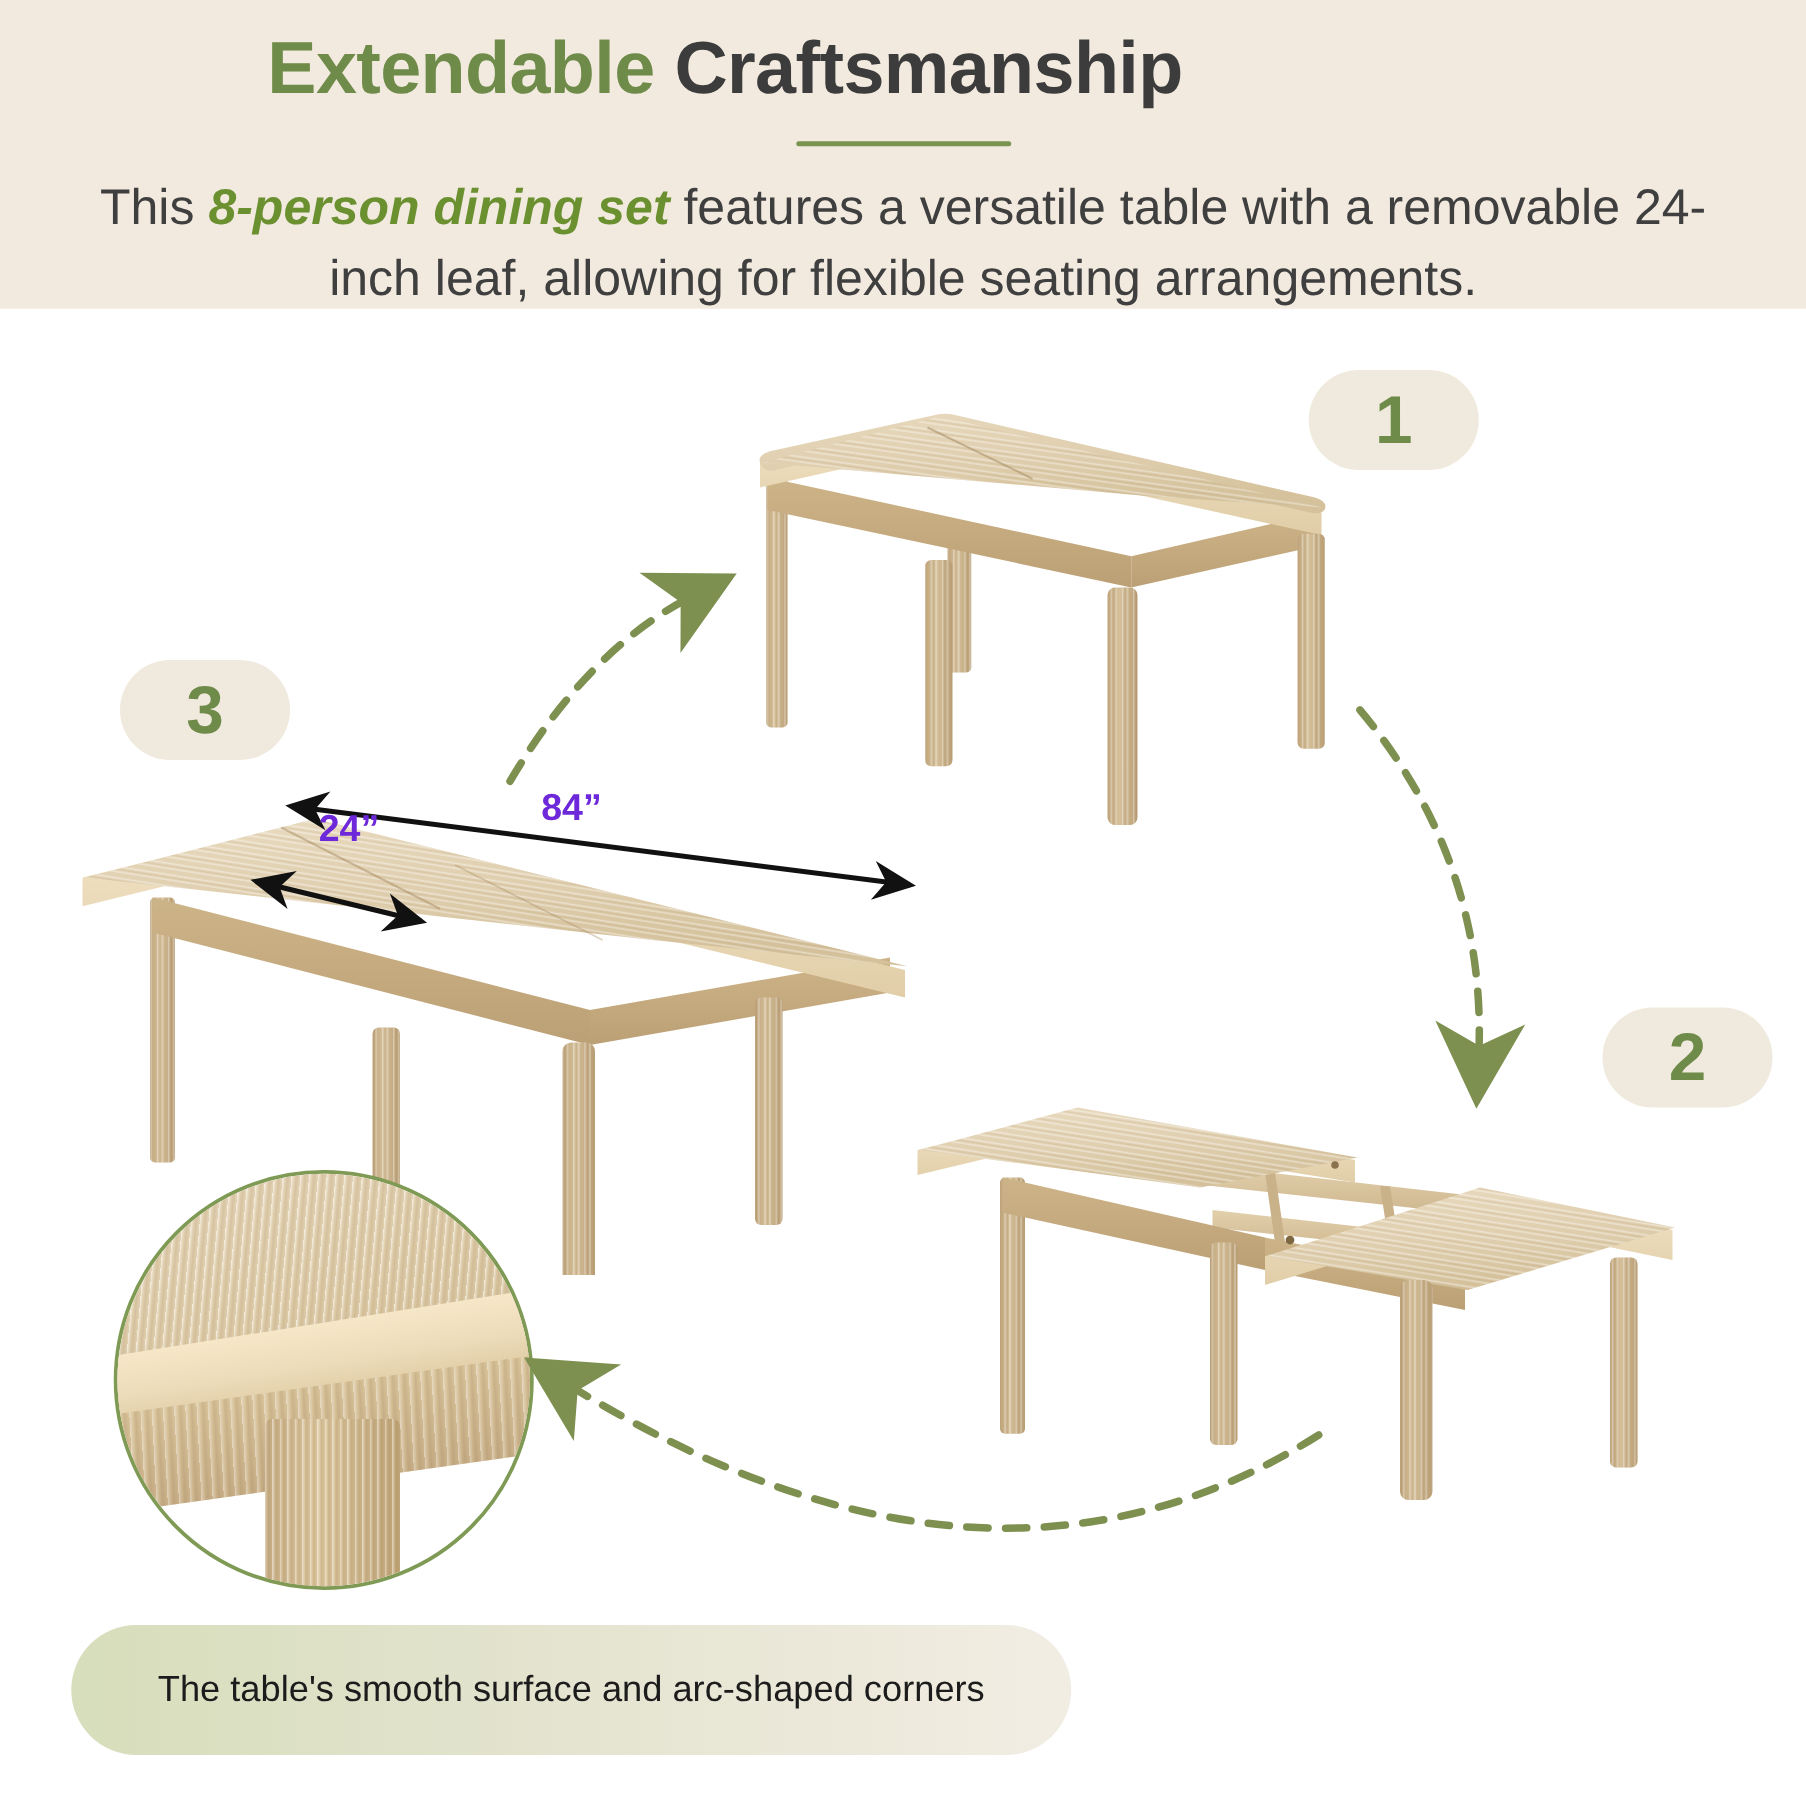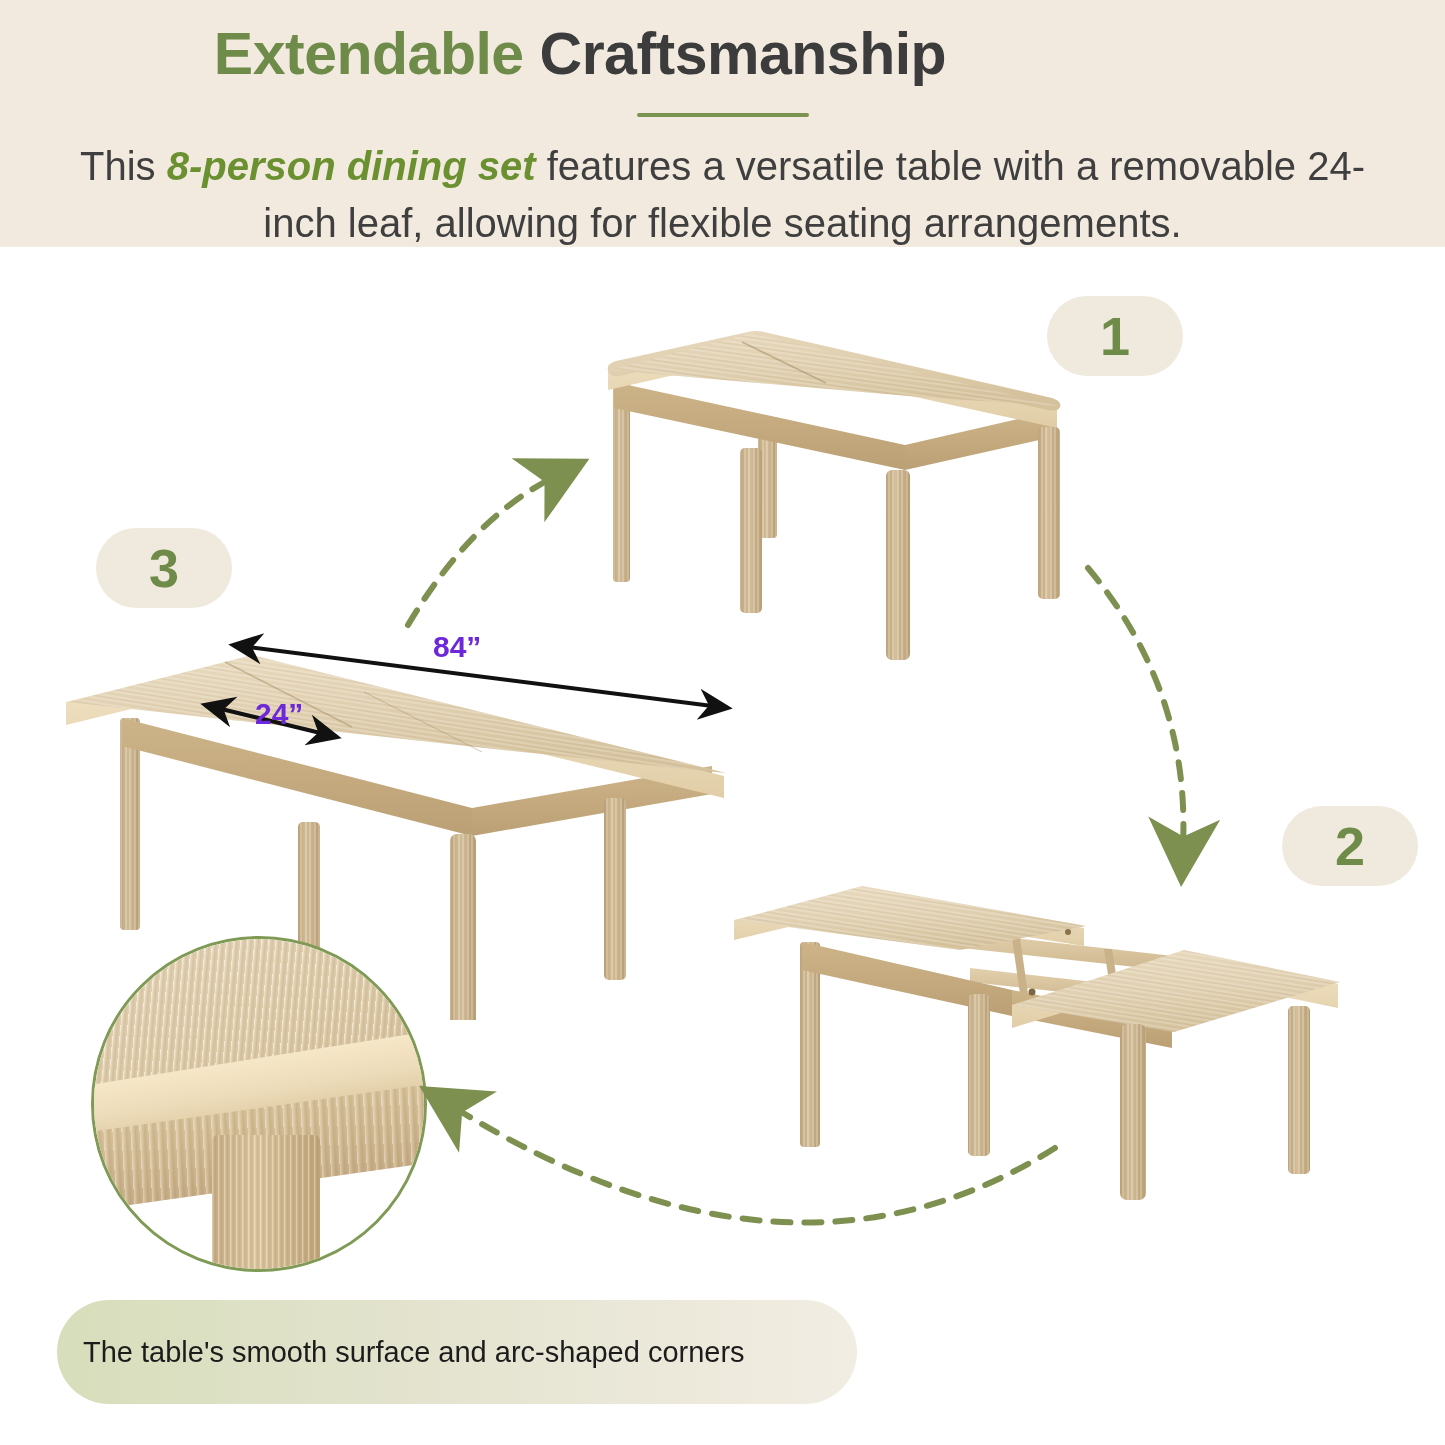--- a/index.html
+++ b/index.html
@@ -103,21 +103,21 @@
         rgba(150,120,80,.20) 3px, rgba(255,255,255,0) 6px),
       linear-gradient(90deg,#C8AE85 0%,#DCC79F 40%,#C0A578 100%);
     border-radius:6px;
   }
 
   
   .caption-pill{
     position:absolute;left:57px;top:1300px;width:800px;height:104px;
     border-radius:52px;
     background:linear-gradient(90deg,#D7DEBB 0%, #E3E3CE 45%, #F2EDE3 100%);
-    display:flex;align-items:center;justify-content:flex-start;
+    display:flex;align-items:center;justify-content:center;
     text-align:center;
     font-size:29px;line-height:1.38;color:#1C1C1C;
     padding:4px 26px;box-sizing:border-box;
   }
 
   svg.overlay{position:absolute;left:0;top:0;width:1445px;height:1445px;pointer-events:none;}
 </style>
 </head>
 <body>
 
@@ -345,19 +345,19 @@
   <line x1="205" y1="705" x2="337" y2="737" stroke="#111111" stroke-width="4" marker-start="url(#dimArrowBack)" marker-end="url(#dimArrow)"></line>
 
   <path d="M408 625 Q470 520 552 478" fill="none" stroke="#7E9050" stroke-width="6" stroke-dasharray="17 14" stroke-linecap="round" marker-end="url(#greenHead)"></path>
 
   <path d="M1088 568 Q1190 690 1183 845" fill="none" stroke="#7E9050" stroke-width="6" stroke-dasharray="17 14" stroke-linecap="round" marker-end="url(#greenHead)"></path>
 
   <path d="M1055 1148 Q790 1315 455 1108" fill="none" stroke="#7E9050" stroke-width="6" stroke-dasharray="17 14" stroke-linecap="round" marker-end="url(#greenHead)"></path>
 </svg>
 
 <div class="dim-label" style="left:433px;top:630px;">84”</div>
-<div class="dim-label" style="left:255px;top:697px;">24”</div>
+<div class="dim-label" style="left:255px;top:647px;">24”</div>
 
 <div class="caption-pill">
   <div>
     <div>The table's smooth surface and arc-shaped corners</div>
   </div>
 </div>
 
 </body></html>

